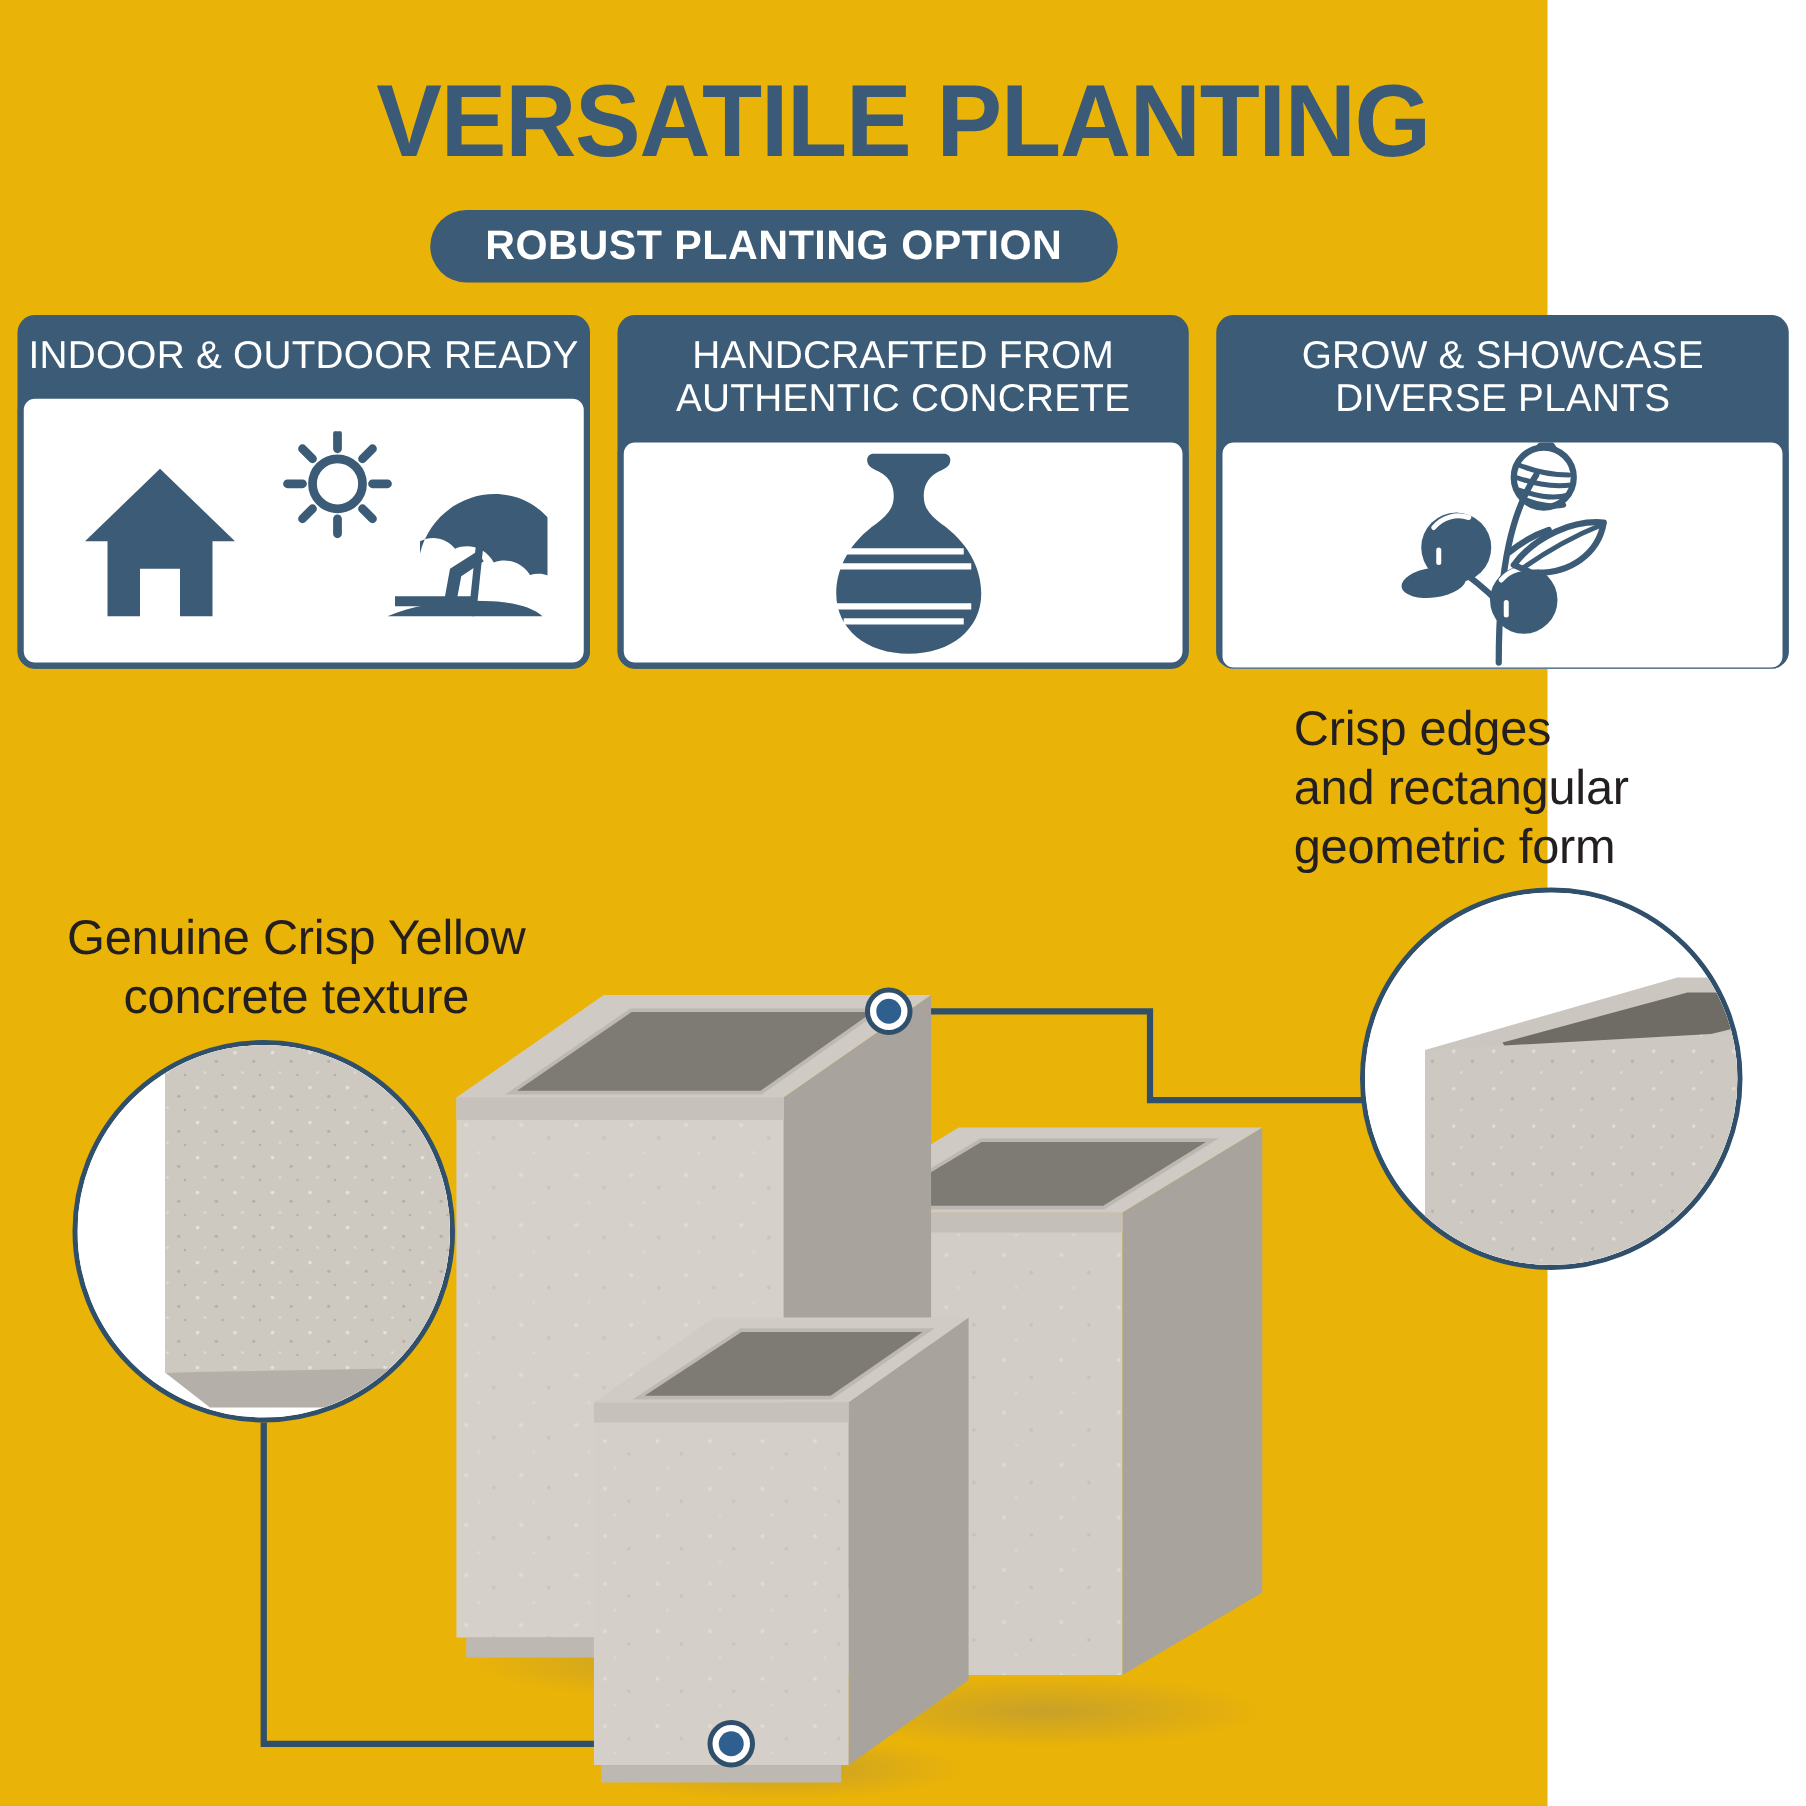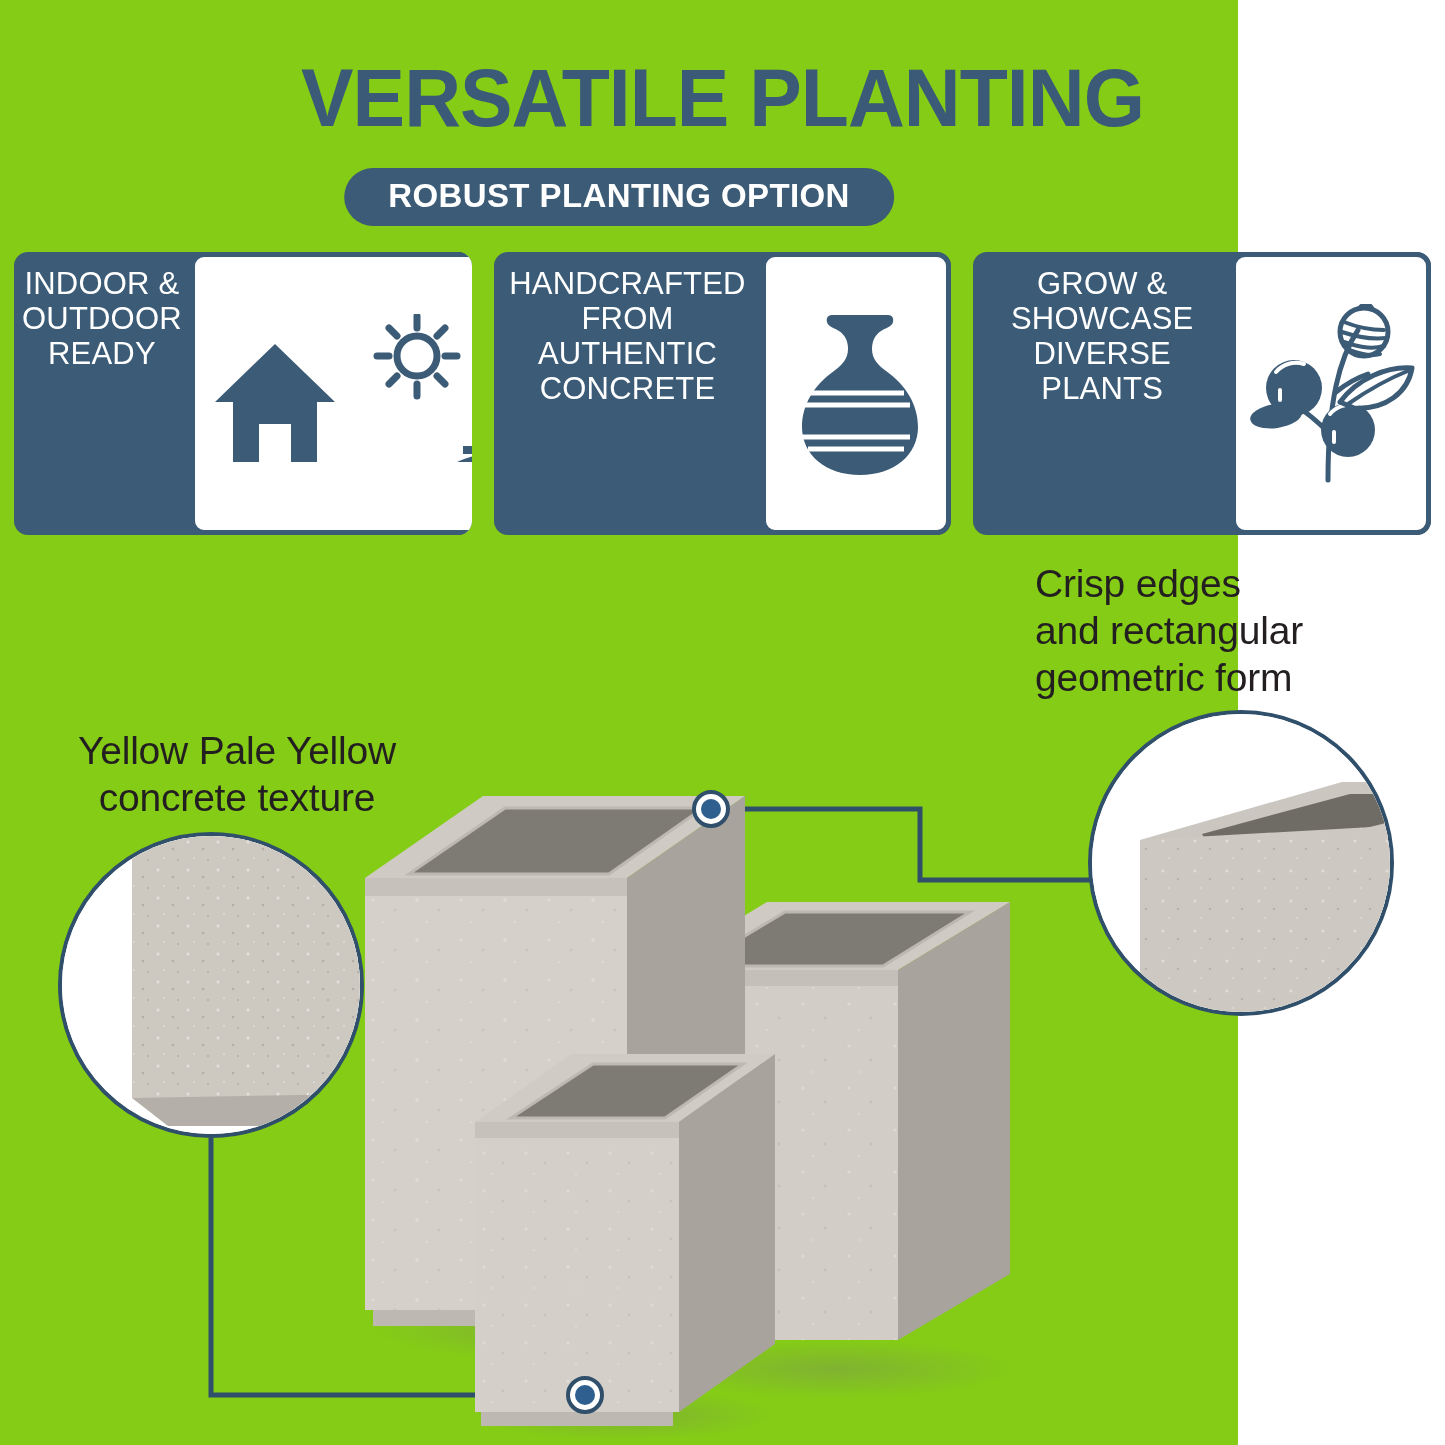--- a/index.html
+++ b/index.html
@@ -9,21 +9,21 @@
     height: 1445px;
     background: #ffffff;
     font-family: "Liberation Sans", sans-serif;
     overflow: hidden;
   }
 
   #stage {
     position: relative;
     width: 1238px;
     height: 1445px;
-    background: #84cc16;
+    background: #eab308;
   }
 
   
   #main-title {
     position: absolute;
     top: 52px;
     left: 0;
     width: 1445px;
     text-align: center;
     font-size: 82px;
@@ -60,21 +60,21 @@
     height: 283px;
     display: flex;
     gap: 22px;
   }
 
   .feature-card {
     flex: 1 1 0;
     background: #3b5b76;
     border-radius: 14px;
     display: flex;
-    flex-direction: row;
+    flex-direction: column;
     overflow: hidden;
     padding-bottom: 0;
   }
 
   .feature-head {
     color: #ffffff;
     font-size: 31px;
     line-height: 35px;
     text-align: center;
     padding: 14px 8px 13px 8px;
@@ -267,21 +267,21 @@
 
           <g>
             <path d="M104 98 C122 74 152 62 176 64 C172 88 150 106 118 104 Z" fill="none" stroke="#3b5b76" stroke-width="5" stroke-linejoin="round"></path>
             <path d="M112 100 C132 86 154 74 174 66" stroke="#3b5b76" stroke-width="4" fill="none"></path>
           </g>
         </svg>
       </div>
     </div>
   </div>
 
-  <div class="annot" id="annot-left">Yellow Pale Yellow
+  <div class="annot" id="annot-left">Genuine Crisp Yellow
 concrete texture</div>
 
   <div class="annot" id="annot-right">Crisp edges
 and rectangular
 geometric form</div>
 
   <svg id="connectors">
 
     <polyline points="711,809 920,809 920,880 1090,880" fill="none" stroke="#2f4f6b" stroke-width="5"></polyline>
 

